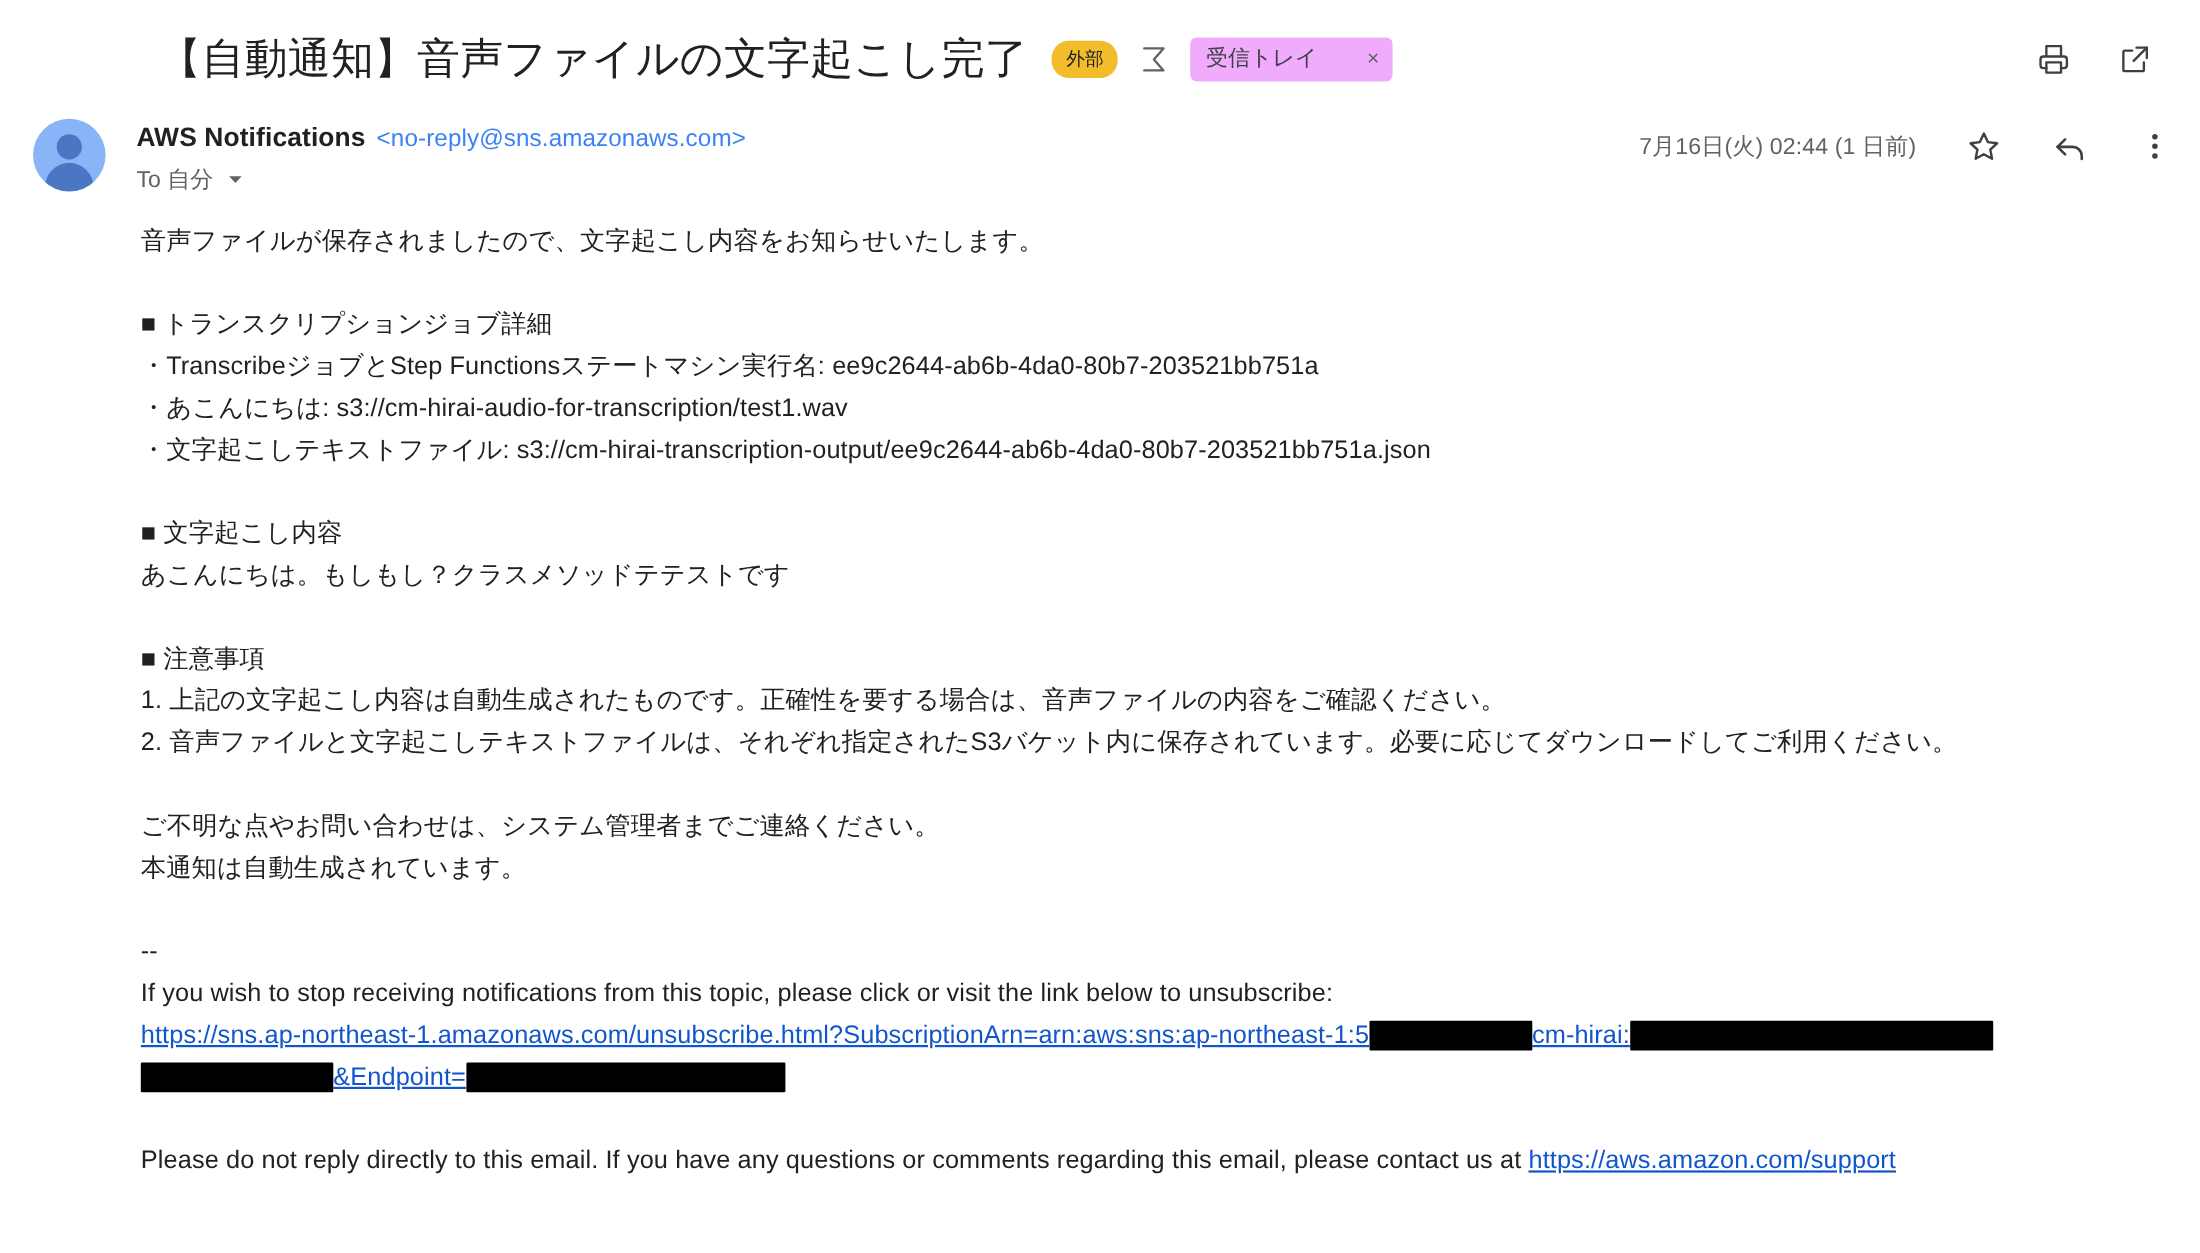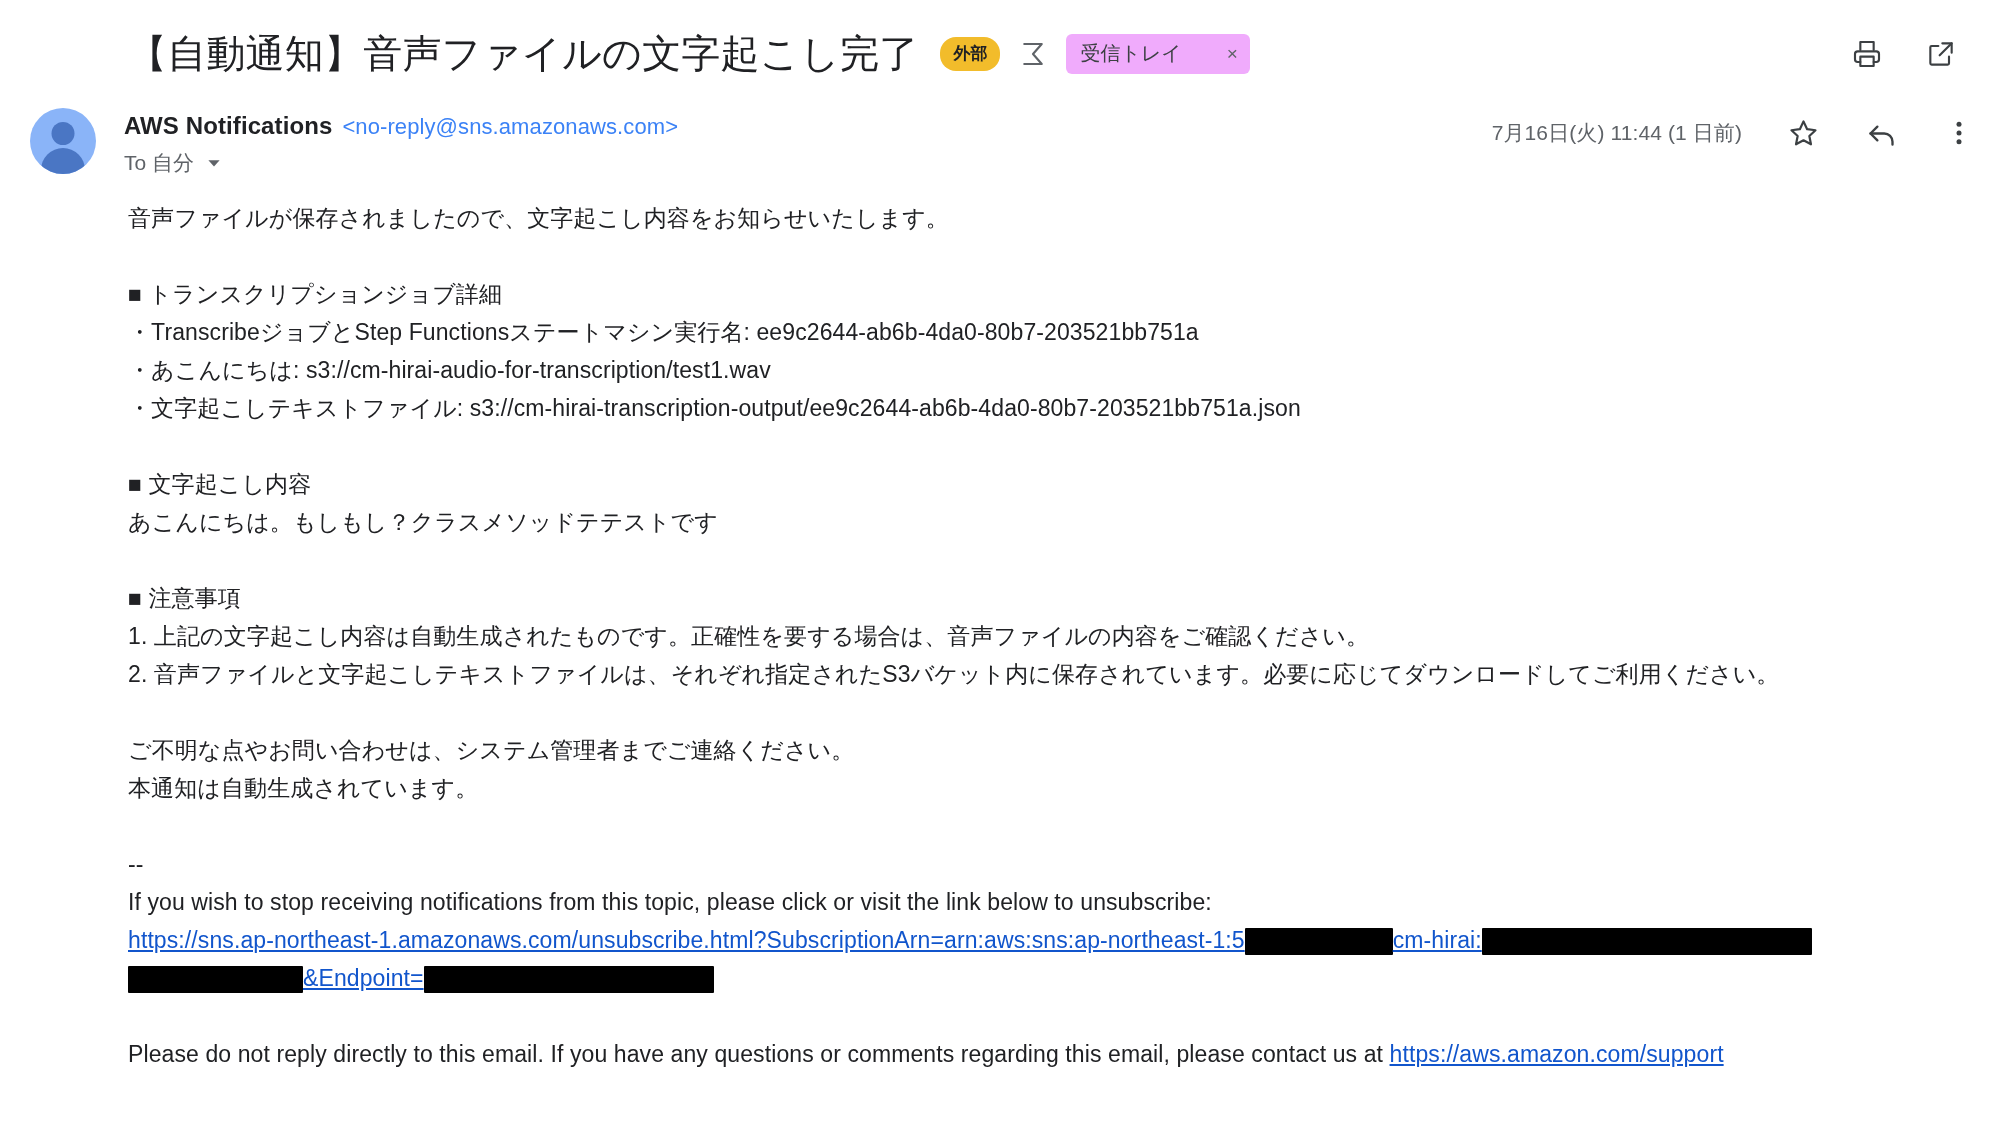--- a/index.html
+++ b/index.html
@@ -25,35 +25,36 @@
     box-sizing: border-box;
   }
 
   
   .subject-row {
     display: flex;
     align-items: center;
     padding: 22px 24px 6px 128px;
     box-sizing: border-box;
     height: 92px;
+    margin-left: 16px;
   }
   .subject-text {
     font-size: 39px;
     font-weight: 400;
     line-height: 1.25;
     color: #202124;
     letter-spacing: 0.2px;
     white-space: nowrap;
   }
   .badge-external {
     margin-left: 22px;
     background: #f2bc2b;
     color: #202124;
     font-size: 17px;
-    font-weight: 700;
+    font-weight: 400;
     line-height: 1;
     padding: 8px 13px 9px;
     border-radius: 16px;
     white-space: nowrap;
   }
   .icon-sigma {
     margin-left: 18px;
     width: 30px;
     height: 30px;
     display: inline-flex;
@@ -270,21 +271,21 @@
         <span>To 自分</span>
         <span class="to-caret">
           <svg width="18" height="18" viewBox="0 0 16 16" fill="#5f6368">
             <path d="M3 5.5 L8 11 L13 5.5 Z"></path>
           </svg>
         </span>
       </div>
     </div>
 
     <div class="meta-right">
-      <span class="timestamp">7月16日(火) 11:44 (1 日前)</span>
+      <span class="timestamp">7月16日(火) 02:44 (1 日前)</span>
       <span class="icon-btn">
         <svg width="33" height="33" viewBox="0 0 24 24" fill="none" stroke="#3c4043" stroke-width="1.6" stroke-linejoin="round">
           <path d="M12 3.2l2.65 5.66 6.1.76-4.5 4.2 1.18 6.06L12 16.9l-5.43 2.98 1.18-6.06-4.5-4.2 6.1-.76z"></path>
         </svg>
       </span>
       <span class="icon-btn">
         <svg width="33" height="33" viewBox="0 0 24 24" fill="none" stroke="#3c4043" stroke-width="1.7" stroke-linejoin="round" stroke-linecap="round">
           <path d="M9 7L4 12l5 5"></path>
           <path d="M4 12h10a6 6 0 0 1 6 6v2"></path>
         </svg>

